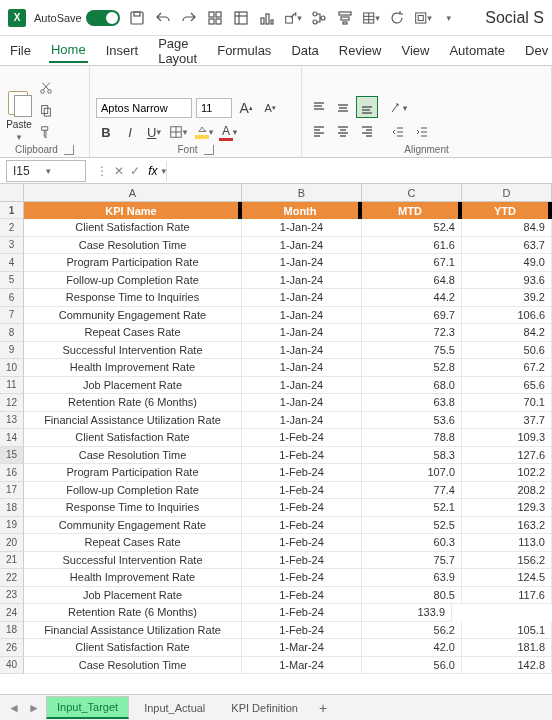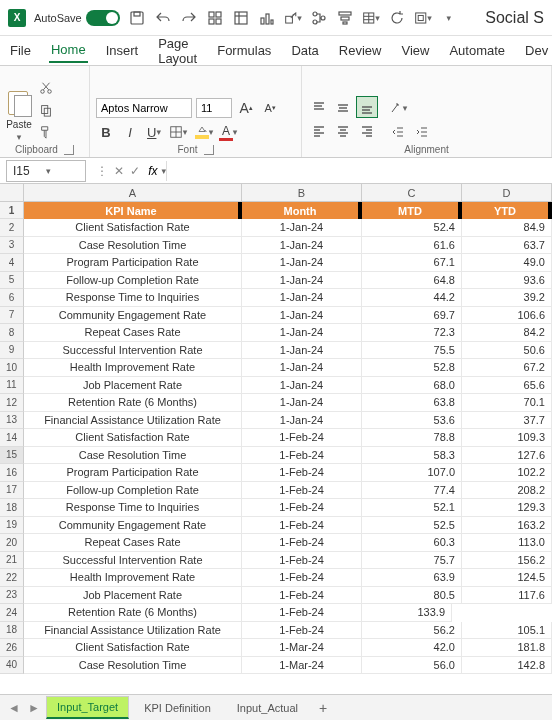--- a/index.html
+++ b/index.html
@@ -71,21 +71,21 @@
   .rowhead.sel { background: #e5e5e5; }
   .cell { border-right: 1px solid #e8e8e8; border-bottom: 1px solid #e8e8e8; display: flex; align-items: center; padding: 0 6px; overflow: hidden; white-space: nowrap; }
   .row-hr .cell { justify-content: center; border-right: 4px solid #000000; border-bottom: none; }
   .c-a { width: 218px; justify-content: center; } .c-b { width: 120px; justify-content: center; } .c-c { width: 100px; justify-content: flex-end; } .c-d { width: 90px; justify-content: flex-end; }
   .row-hr .c-a,.row-hr .c-b,.row-hr .c-c,.row-hr .c-d { justify-content: center; }
 
   
   .tabbar { position: absolute; bottom: 0; left: 0; right: 0; height: 26px; display: flex; align-items: center; background: #f3f3f3; border-top: 1px solid #ccc; padding: 0 6px; gap: 4px; }
   .tabnav { width: 16px; color: #888; text-align: center; }
   .sheet-tab { padding: 4px 10px; font-size: 11px; background: #f3f3f3; color: #555; border: 1px solid transparent; }
-  .sheet-tab.active { background: #bef264; border: 1px solid #ccc; border-bottom: 2px solid #107c41; color: #107c41; }
+  .sheet-tab.active { background: #86efac; border: 1px solid #ccc; border-bottom: 2px solid #107c41; color: #107c41; }
   .add-tab { width: 20px; text-align: center; color: #666; font-size: 14px; }
 
   .chev { font-size: 9px; color: #666; }
   .fill-indicator { width: 14px; height: 4px; background: #ffd54f; display: inline-block; }
   .font-color-ind { width: 14px; height: 3px; background: #d32f2f; display: inline-block; }
 </style>
 </head>
 <body>
 
 <div class="titlebar">
@@ -578,16 +578,16 @@
         <div class="cell c-c">56.0</div>
         <div class="cell c-d">142.8</div>
       </div>
     </div>
 </div>
 
 <div class="tabbar">
   <div class="tabnav">◄</div>
   <div class="tabnav">►</div>
   <div class="sheet-tab active">Input_Target</div>
+  <div class="sheet-tab">Input_Actual</div>
   <div class="sheet-tab">KPI Definition</div>
-  <div class="sheet-tab">Input_Actual</div>
   <div class="add-tab">+</div>
 </div>
 
 </body></html>

